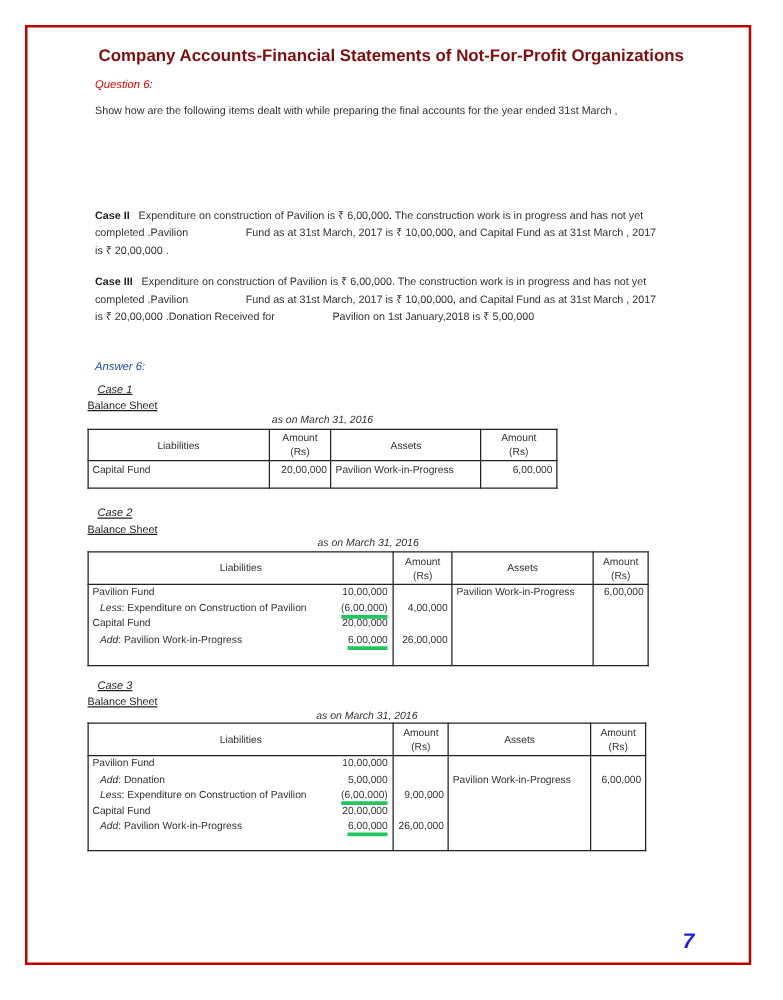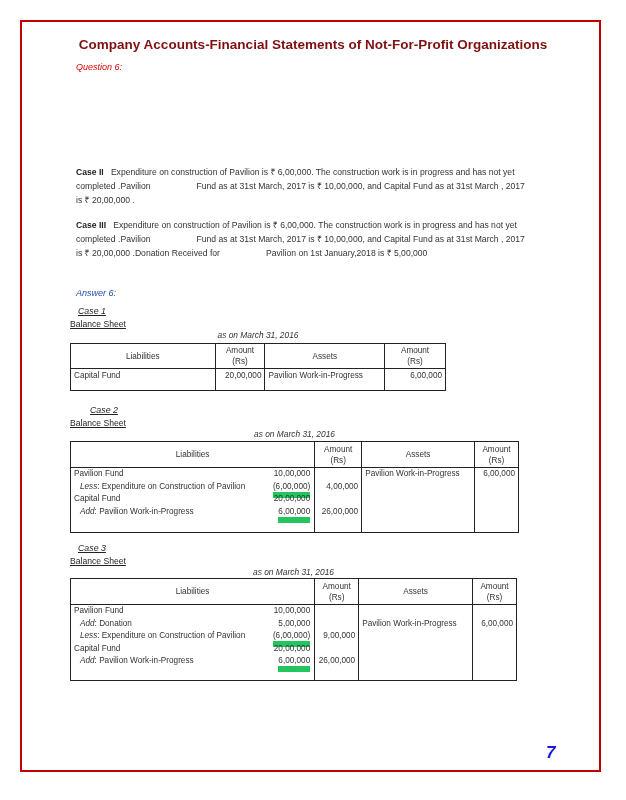--- a/index.html
+++ b/index.html
@@ -17,33 +17,34 @@
   .answer { left:76px; top:288px; font-size:9px; font-style:italic; color:#1f4fa8; }
   .case { left:78px; font-size:8.8px; font-style:italic; text-decoration:underline; color:#222; }
   .bs-title { font-size:8.6px; text-align:left; color:#222;text-decoration:underline; }
   .bs-date { font-size:8.4px; font-style:italic; text-align:center; color:#333; }
   table.bs { position:absolute; border-collapse:collapse; font-size:8.2px; color:#333; }
   table.bs td, table.bs th { border:1px solid #222; padding:0 3px; vertical-align:top; }
   table.bs th { font-weight:normal; text-align:center; vertical-align:middle; line-height:11px; }
   .num { text-align:right; }
   .cell-lines div { height:12.5px; line-height:12.5px; white-space:nowrap; }
   .ind { padding-left:6px; }
-  .ul { border-bottom:6px solid #22c55e; display:inline-block; line-height:11px; }
+  .ul { border-bottom:3px solid #22c55e; display:inline-block; line-height:11px; }
   .pageno { left:546px; top:743px; font-size:17px; font-weight:bold; font-style:italic; color:#1a1ae6; }
   i.kw { font-style:italic; }
 </style>
 </head>
 <body>
 
 <div class="frame"></div>
 
 <div class="abs title">Company Accounts-Financial Statements of Not-For-Profit Organizations</div>
 <div class="abs question">Question 6:</div>
 
 <div class="abs para" style="top:81px;">
+  <div>Show how are the following items dealt with while preparing the final accounts for the year ended 31st March ,</div>
 </div>
 
 <div class="abs para" style="top:127px;">
 </div>
 
 <div class="abs para" style="top:165px;">
   <div><b>Case II</b>&nbsp;&nbsp;&nbsp;<span>Expenditure on construction of Pavilion is ₹ 6,00,000. The construction work is in progress  and has not yet</span></div>
   <div><span>completed .Pavilion</span><span class="gap" style="width:46px"></span><span>Fund as at  31st March, 2017 is  ₹ 10,00,000, and Capital Fund as at 31st March , 2017</span></div>
   <div>is ₹ 20,00,000 .</div>
 </div>
@@ -82,21 +83,21 @@
   </tr>
   <tr style="height:22px;">
     <td style="line-height:13px;">Capital Fund</td>
     <td class="num" style="line-height:13px;">20,00,000</td>
     <td style="line-height:13px;">Pavilion Work-in-Progress</td>
     <td class="num" style="line-height:13px;">6,00,000</td>
   </tr>
 </tbody>
   </table>
 
-<div class="abs case" style="top:405px;margin-left:12px;">Case 2</div>
+<div class="abs case" style="top:405px;">Case 2</div>
 <div class="abs bs-title" style="left:70px;width:449px;top:418px;">Balance Sheet</div>
 <div class="abs bs-date" style="left:70px;width:449px;top:429px;">as on March 31, 2016</div>
 
 <table class="bs" style="left:70px;top:441px;width:449px;">
   <colgroup>
       <col style="width:245px">
       <col style="width:47px">
       <col style="width:113px">
       <col style="width:44px">
     </colgroup>

